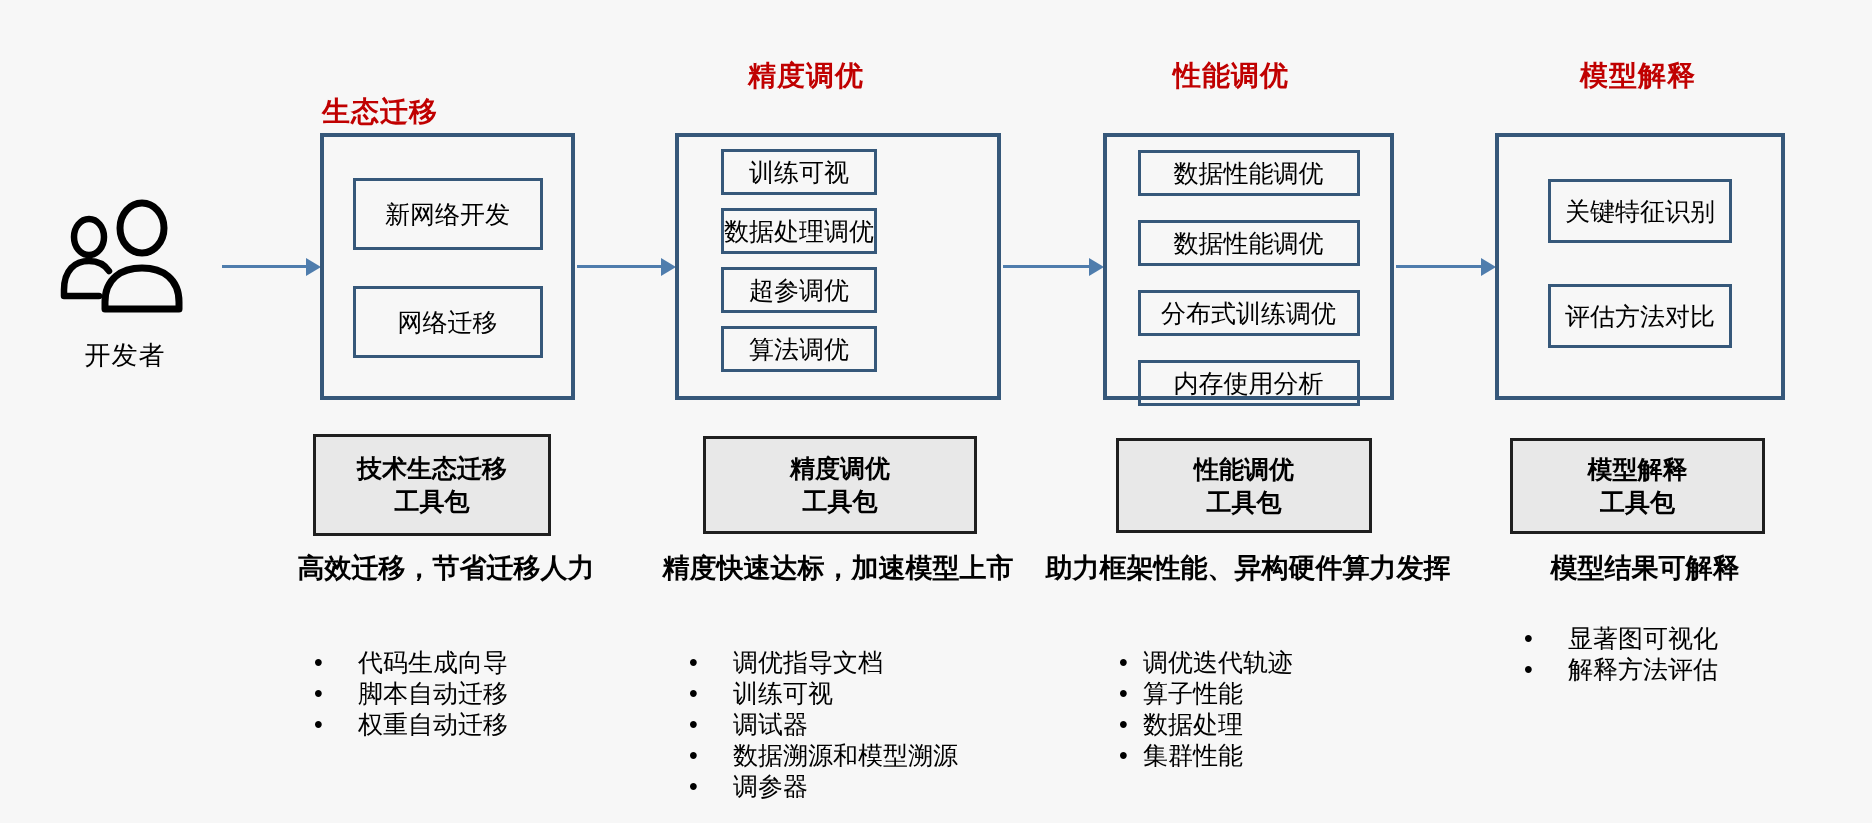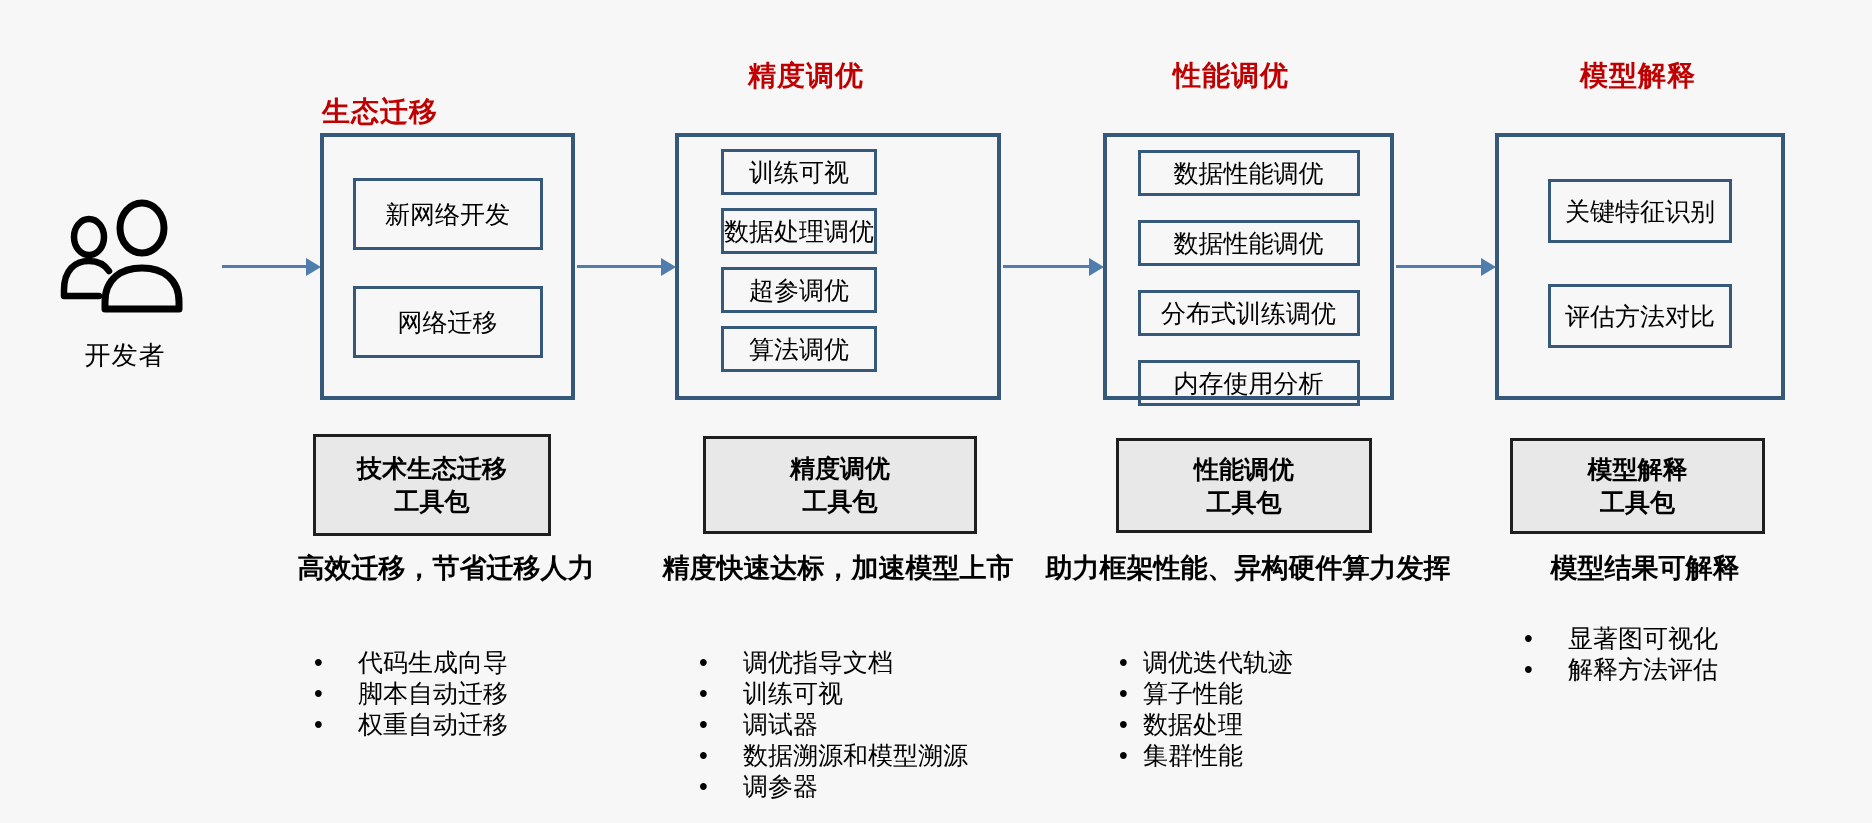--- a/index.html
+++ b/index.html
@@ -68,21 +68,21 @@
   .st2 .toolkit{left:66px;top:438px;width:256px;height:95px;}
   .st3 .toolkit{left:15px;top:438px;width:255px;height:96px;}
 
   .tagline{
     position:absolute;top:550px;left:50%;transform:translateX(-50%);
     white-space:nowrap;font-weight:bold;font-size:27px;
   }
 
   .bullets{position:absolute;list-style:none;font-size:25px;line-height:31px;margin-top:36px;}
   .st0 .bullets{left:10px;top:611px;}
-  .st1 .bullets{left:35px;top:611px;}
+  .st1 .bullets{left:25px;top:611px;}
   .st2 .bullets{left:65px;top:611px;}
   .st3 .bullets{left:25px;top:587px;}
   .bullets li{position:relative;padding-left:48px;white-space:nowrap;}
   .st2 .bullets li{padding-left:28px;}
   .bullets li::before{content:"\2022";position:absolute;left:4px;}
 
   
   .arrow{position:absolute;top:265px;height:3px;background:var(--arrow);}
   .arrow::after{
     content:"";position:absolute;right:-15px;top:50%;transform:translateY(-50%);

